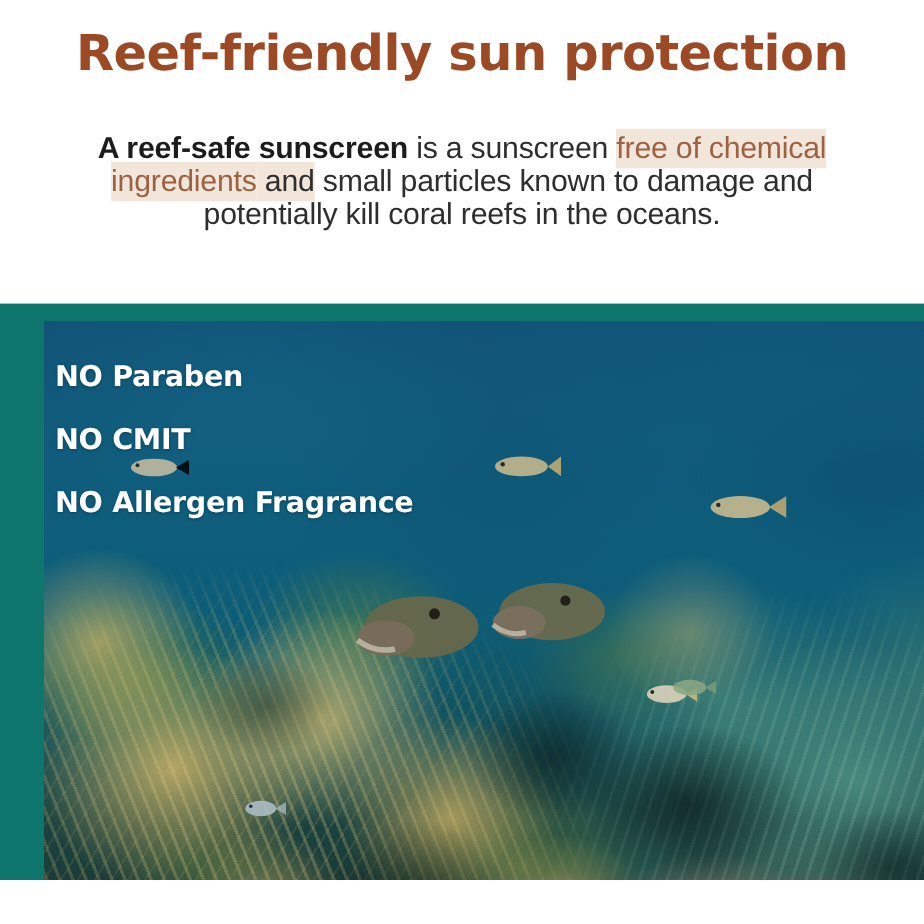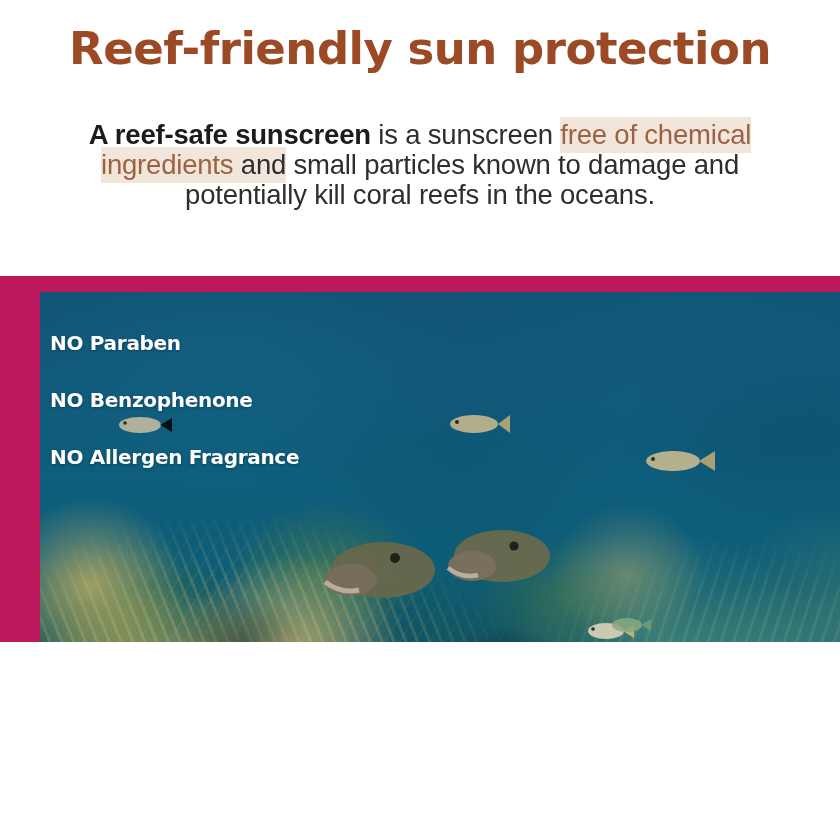--- a/index.html
+++ b/index.html
@@ -10,22 +10,22 @@
   body {
     width: 840px;
     height: 840px;
     overflow: hidden;
     font-family: "Liberation Sans", sans-serif;
   }
 
   .page {
     position: relative;
     width: 840px;
-    height: 642px;
-    background: #be185d;
+    height: 800px;
+    background: #0f766e;
     overflow: hidden;
   }
 
   
   .info-block {
     position: absolute;
     left: 0;
     top: 0;
     width: 840px;
     height: 276px;
@@ -213,21 +213,21 @@
     top: 276px;
     width: 840px;
     height: 564px;
     padding: 39px 0 0 50px;
     box-sizing: border-box;
   }
 
   .no-item {
     font-family: "DejaVu Sans", sans-serif;
     font-weight: 700;
-    font-size: 20px;
+    font-size: 26px;
     line-height: 57px;
     color: #ffffff;
     letter-spacing: -0.3px;
     white-space: nowrap;
     text-shadow: 0 1px 3px rgba(0,0,0,0.30);
   }
 </style>
 </head>
 <body>
 
@@ -301,17 +301,17 @@
       <ellipse cx="21" cy="13" rx="14" ry="7" fill="#b7c9cf" opacity="0.9"></ellipse>
       <path d="M34 13 L44 7 L44 19 Z" fill="#a8bcc4" opacity="0.85"></path>
       <circle cx="12" cy="11" r="1.6" fill="#26313a"></circle>
     </svg>
 
     <div class="layer overall-tint"></div>
   </figure>
 
   <ul class="no-list" style="list-style:none; margin:0;">
     <li class="no-item">NO Paraben</li>
-    <li class="no-item">NO Benzophenone</li>
+    <li class="no-item">NO CMIT</li>
     <li class="no-item">NO Allergen Fragrance</li>
   </ul>
 
 </div>
 
 </body></html>

